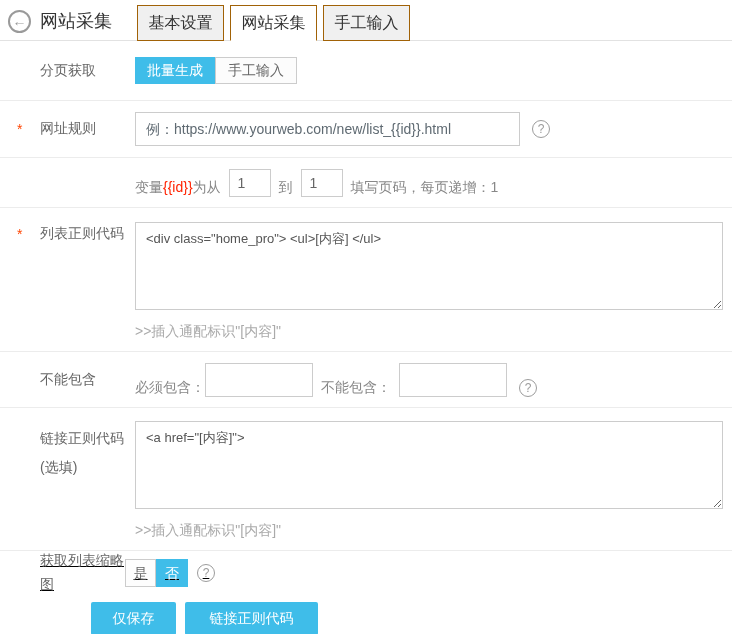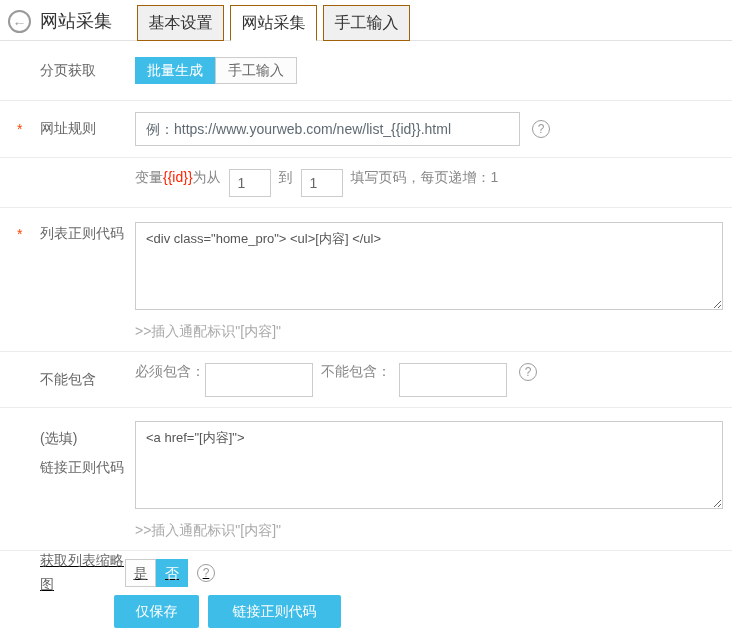--- a/index.html
+++ b/index.html
@@ -46,39 +46,39 @@
   .text-input{border:1px solid #ccc;font-size:14px;color:#555;padding:16px 10px;
     font-family:"Liberation Sans",sans-serif;outline:none;background:#fff;}
   .text-input::placeholder{color:#5f6a72;opacity:1;}
   .url-input{width:385px;height:32px;}
   .num-input{width:42px;height:28px;padding:0 8px;color:#666;}
   .rule-input{width:108px;height:30px;}
 
   .help{width:18px;height:18px;border:1px solid #9c9c9c;border-radius:50%;color:#9c9c9c;
     font-size:12px;line-height:16px;text-align:center;margin-left:12px;cursor:pointer;flex-shrink:0;}
 
-  .varline{display:flex;align-items:flex-start;font-size:14px;color:#888;}
+  .varline{display:flex;align-items:flex-end;font-size:14px;color:#888;}
   .varline .gap{margin:0 8px;}
   .var-red{color:var(--var-red);}
 
   .ta-col{display:flex;flex-direction:column;}
   textarea.code{width:588px;height:88px;border:1px solid #ccc;padding:6px 10px;
     font-family:"Liberation Sans",sans-serif;font-size:13px;color:#555;line-height:1.5;
     resize:both;outline:none;}
   .insert-hint{margin-top:13px;font-size:14px;color:#aaa;cursor:pointer;}
 
   .lbl-2line{line-height:2.1;padding-top:3px;}
 
   .toggle{display:flex;align-items:center;}
   .tog-btn{height:28px;line-height:28px;text-align:center;font-size:14px;cursor:pointer;}
   .tog-off{width:31px;border:1px solid #ccc;background:#fdfdfd;color:#666;line-height:26px;}
   .tog-on{width:32px;background:var(--accent);color:#fff;}
   .toggle .help{margin-left:9px;}
 
-  .actions{display:flex;padding-left:114px;}
+  .actions{display:flex;padding-left:91px;margin-top:7px;}
   .btn{height:33px;border:none;background:var(--accent);color:#fff;font-size:14px;
     font-family:"Liberation Sans",sans-serif;cursor:pointer;border-radius:2px;text-align:center;}
   .btn-save{width:85px;margin-right:9px;}
   .btn-preview{width:133px;}
 </style>
 </head>
 <body>
 
 <div class="page">
 
@@ -139,22 +139,22 @@
       <span>必须包含：</span>
       <input class="text-input rule-input" type="text" value="" style="">
       <span class="gap">不能包含：</span>
       <input class="text-input rule-input" type="text" value="" style="">
       <div class="help">?</div>
     </div>
   </div>
 
   <div class="row row-textarea2 top">
     <div class="lbl lbl-2line">
+      <div>链接正则代码</div>
       <div>(选填)</div>
-      <div>链接正则代码</div>
     </div>
     <div class="ta-col">
       <textarea class="code" style="">&lt;a href="[内容]"&gt;</textarea>
       <div class="insert-hint">&gt;&gt;插入通配标识"[内容]"</div>
     </div>
   </div>
 
   <div class="row row-thumb">
     <div class="lbl">获取列表缩略图</div>
     <div class="toggle" style="margin-left:-10px;">

